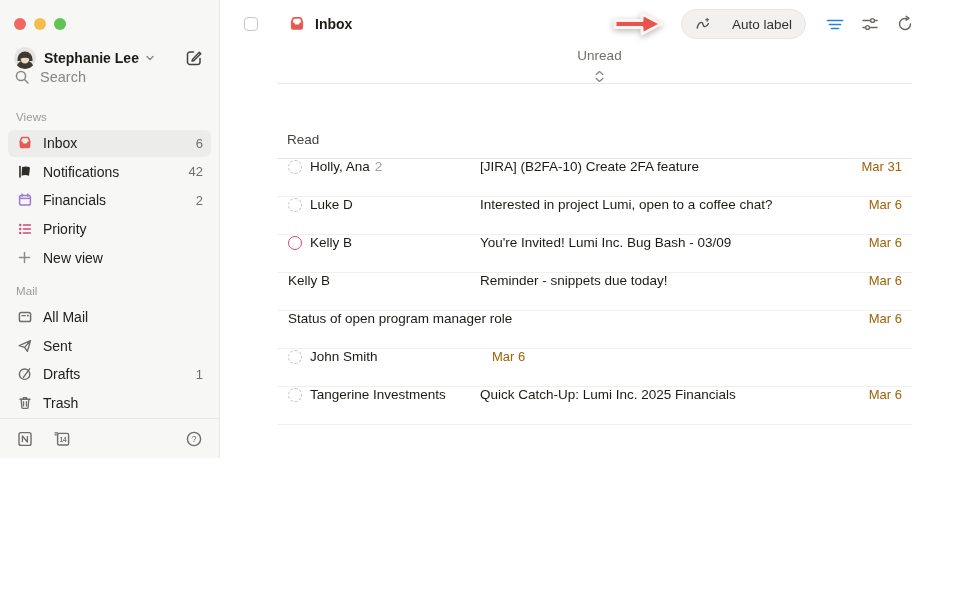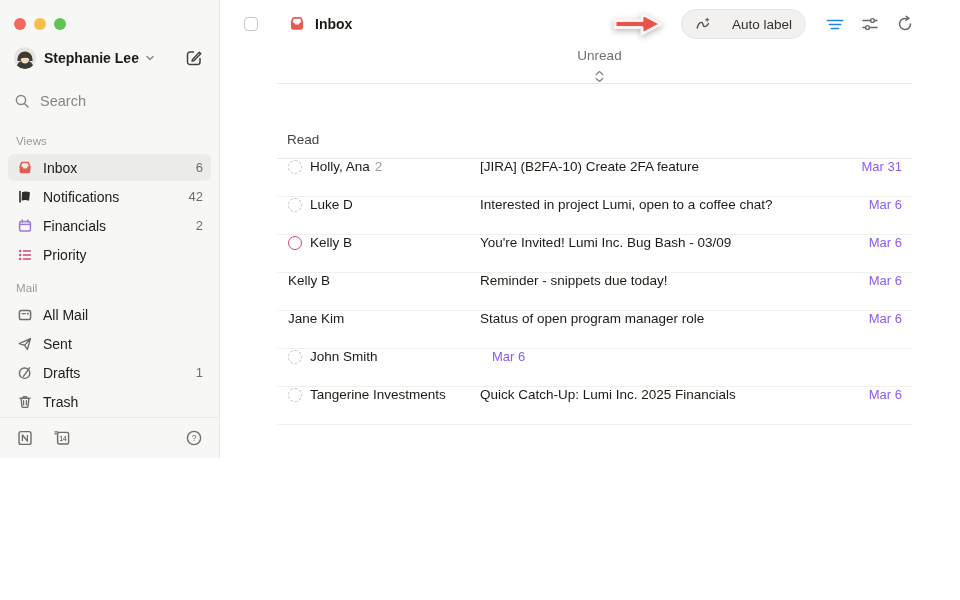--- a/index.html
+++ b/index.html
@@ -15,21 +15,21 @@
     background:#f7f7f5; border-right:1px solid #e9e8e6;
     display:flex; flex-direction:column;
   }
   .traffic { display:flex; gap:8px; padding:18px 0 0 14px; }
   .dot { width:12px; height:12px; border-radius:50%; }
   .profile-row { display:flex; align-items:center; padding:0 16px 0 14px; margin-top:17px; }
   .avatar { width:22px; height:22px; border-radius:50%; overflow:hidden; flex:0 0 auto; }
   .profile-name { font-size:14px; font-weight:700; color:#1d1b16; margin-left:8px; white-space:nowrap; }
   .chev { margin-left:6px; display:flex; }
   .compose { margin-left:auto; display:flex; cursor:pointer; }
-  .search-row { display:flex; align-items:center; gap:10px; padding:0 14px; margin-top:24px; color:#87857f; font-size:14.5px; cursor:pointer; }
+  .search-row { display:flex; align-items:center; gap:10px; padding:0 14px; color:#87857f; font-size:14.5px; cursor:pointer; }
   .section-label { margin:26px 16px 7px 16px; font-size:11.5px; font-weight:500; color:#9b9a97; letter-spacing:.1px; }
   .section-label.mail { margin-top:12px; }
   .side-item {
     height:30px; margin:0 8px 2px 8px; padding:0 8px; border-radius:6px;
     display:flex; align-items:center; gap:10px;
     font-size:14px; font-weight:500; color:#22211d; cursor:pointer;
   }
   .side-item.selected { background:#ececea; }
   .side-item .ic { width:17px; height:17px; display:flex; align-items:center; justify-content:center; flex:0 0 auto; }
   .side-item .count { margin-left:auto; font-size:13px; font-weight:400; color:#6f6e69; }
@@ -62,21 +62,21 @@
   .mail-row {
     height:38px; display:flex; align-items:flex-start;
     padding:0 10px 7px 11px; border-bottom:1px solid #f1f0ee; cursor:pointer; background:#fff;
   }
   .name-col { width:192px; min-width:192px; display:flex; align-items:center; font-size:13.5px; color:#1d1b16; white-space:nowrap; overflow:hidden; }
   .status { width:14px; height:14px; border-radius:50%; margin-right:8px; flex:0 0 auto; }
   .status.dashed { border:1.5px dashed #c6c4c0; }
   .status.ring { border:1.5px solid #d2497b; }
   .thread-count { color:#a3a09b; margin-left:5px; }
   .subject { flex:1; font-size:13.5px; color:#1d1b16; white-space:nowrap; overflow:hidden; }
-  .date { font-size:13px; color:#8b5cf6; margin-left:12px; white-space:nowrap; }
+  .date { font-size:13px; color:#a16207; margin-left:12px; white-space:nowrap; }
 </style>
 </head>
 <body>
 
 <div class="sidebar">
 
   <div class="traffic">
     <span class="dot" style="background:#ee6a5f"></span>
     <span class="dot" style="background:#f5bd4f"></span>
     <span class="dot" style="background:#5fc454"></span>
@@ -166,20 +166,28 @@
           <circle cx="3.2" cy="8" r="1.2" fill="#d5477a"></circle>
           <circle cx="3.2" cy="12" r="1.2" fill="#d5477a"></circle>
         <path d="M6.4 4 h7 M6.4 8 h7 M6.4 12 h7" stroke="#d5477a" stroke-width="1.6" stroke-linecap="round"></path>
       </svg>
     </span>
     <span>Priority</span>
     <span class="count"></span>
   </div>
 
 
+  <div class="side-item">
+    <span class="ic">
+      <svg width="15" height="15" viewBox="0 0 15 15">
+          <path d="M7.5 2.5 v10 M2.5 7.5 h10" stroke="#8e8c88" stroke-width="1.5" stroke-linecap="round"></path>
+        </svg>
+    </span>
+    <span>New view</span>
+  </div>
 
   <div class="section-label mail">Mail</div>
 
   <div class="side-item">
     <span class="ic">
       <svg width="16" height="16" viewBox="0 0 16 16">
         <rect x="2.4" y="3.4" width="11.2" height="9.2" rx="1.8" fill="none" stroke="#6f6d68" stroke-width="1.5"></rect>
         <path d="M5 6.6 h3.4" stroke="#6f6d68" stroke-width="1.4" stroke-linecap="round"></path>
         <rect x="10" y="5.8" width="1.8" height="1.8" rx="0.4" fill="#6f6d68"></rect>
       </svg>
@@ -330,23 +338,20 @@
 
     <div class="mail-row">
       <span class="name-col">
         <span>Kelly B</span>
       </span>
       <span class="subject">Reminder - snippets due today!</span>
       <span class="date">Mar 6</span>
     </div>
 
     <div class="mail-row">
-      <span class="name-col">
-        <span>Jane Kim</span>
-      </span>
       <span class="subject">Status of open program manager role</span>
       <span class="date">Mar 6</span>
     </div>
 
     <div class="mail-row">
       <span class="name-col">
         <span class="status dashed"></span>
         <span>John Smith</span>
       </span>
       <span class="date">Mar 6</span>

